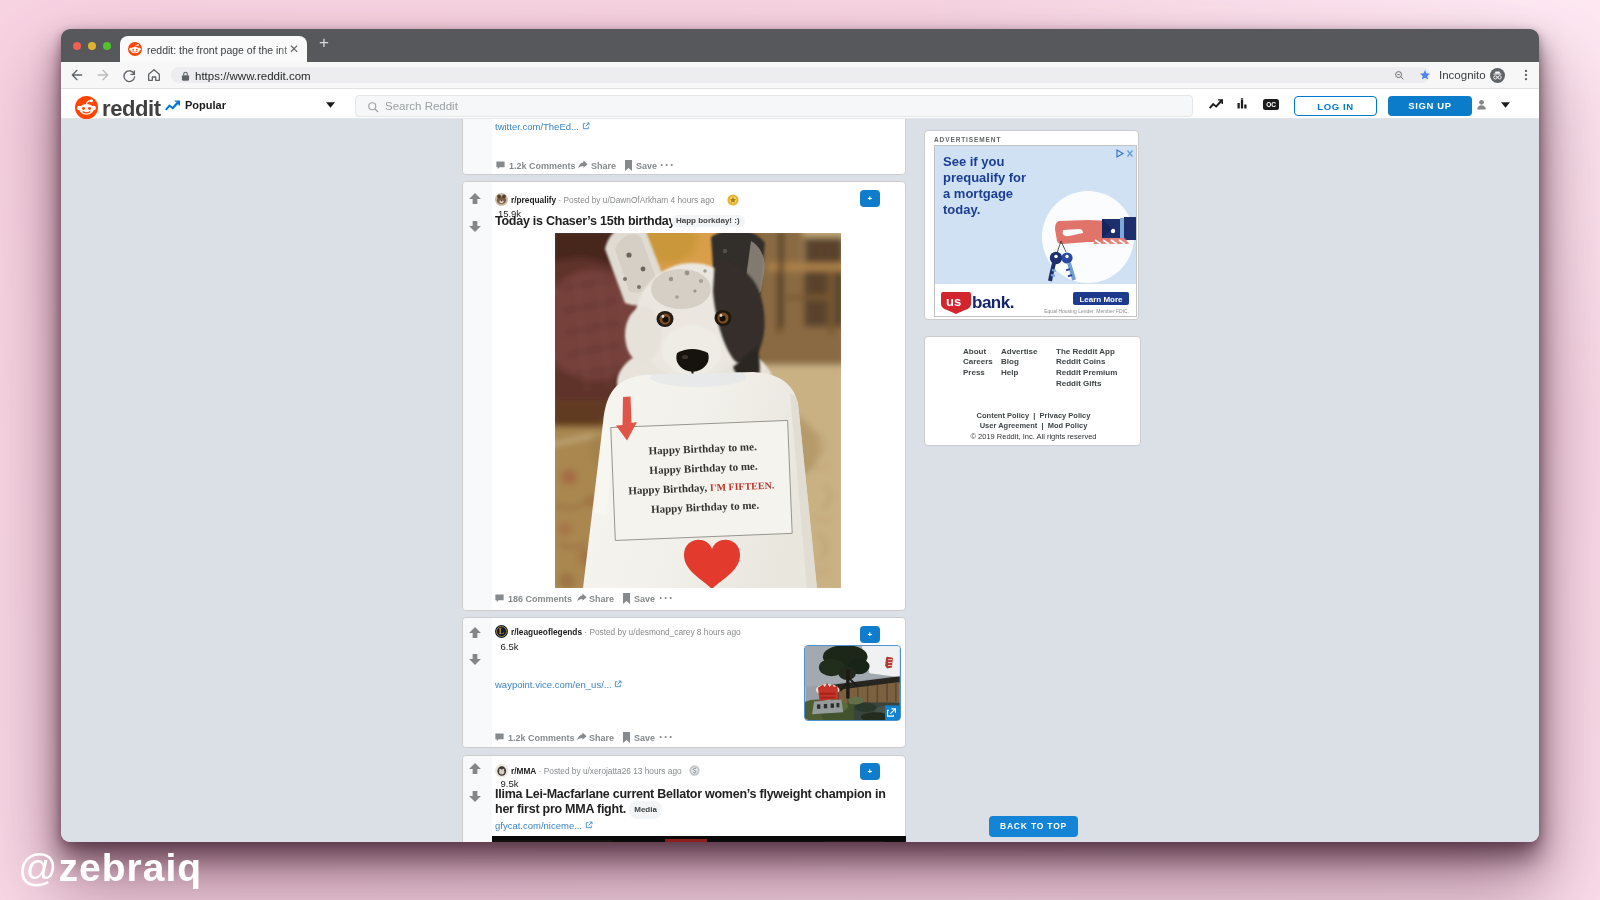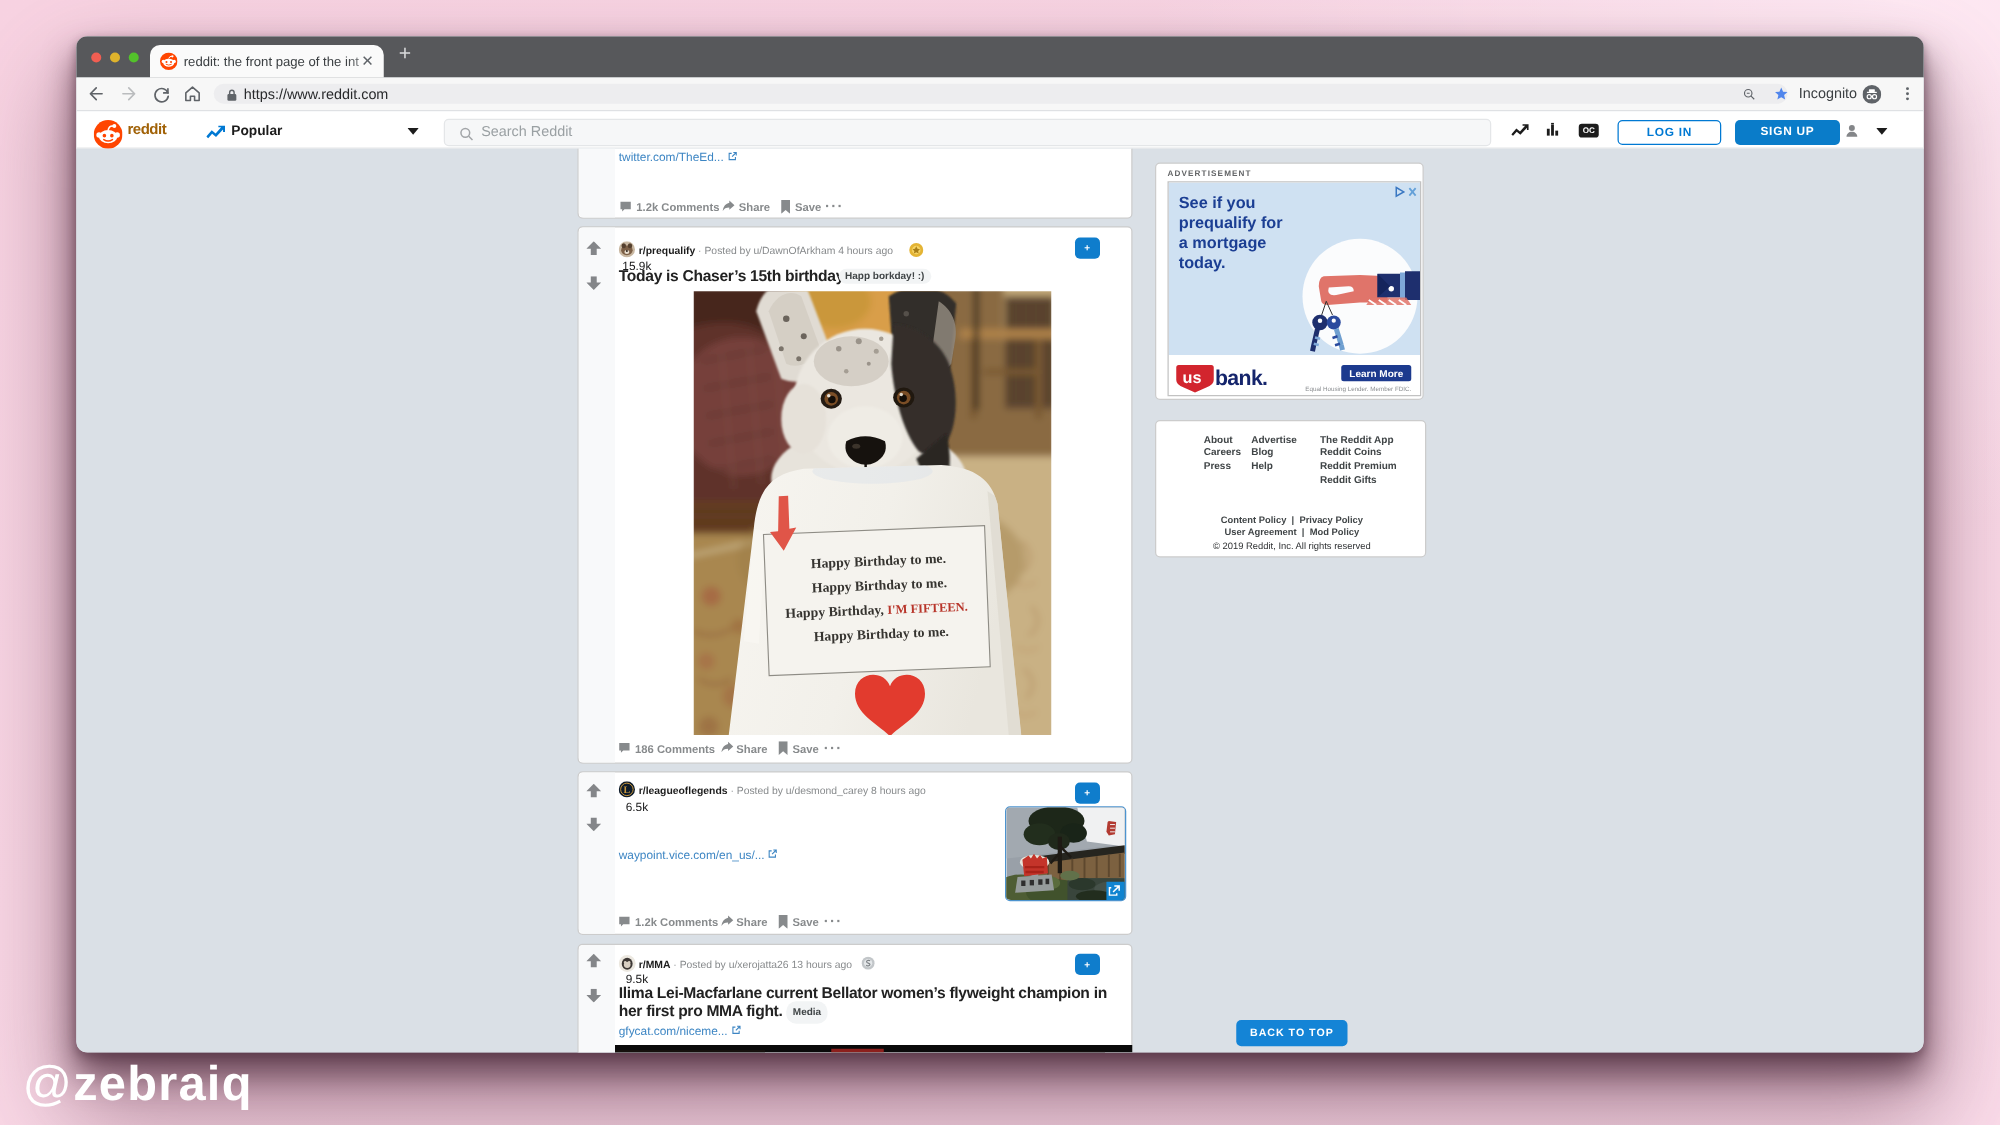--- a/index.html
+++ b/index.html
@@ -28,21 +28,21 @@
     -webkit-mask-image:linear-gradient(90deg,#000 130px,transparent 160px); }
   .tabx { position:absolute; left:169px; top:6px; font-size:12px; color:#5f6368; }
   .newtab { position:absolute; left:258px; top:4px; font-size:17px; color:#d8d9da; font-weight:normal; }
   
   .toolbar { position:absolute; left:0; top:33px; width:100%; height:27px; background:#f7f7f7; border-bottom:1px solid #dfe1e4;padding-left:37px; }
   .omni { position:absolute; left:110px; top:5px; width:1259px; height:16px; background:#ededef; border-radius:8px; }
   .urltext { position:absolute; left:24px; top:2.5px; font-size:11.5px; color:#28292b; letter-spacing:0; }
   .incog-label { position:absolute; left:1378px; top:7px; font-size:11.5px; color:#3c4043; }
   
   .rheader { position:absolute; left:0; top:60px; width:100%; height:30px; background:#fff; border-bottom:1px solid #e3e6e8; }
-  .wordmark { position:absolute; left:41px; top:7px; font-size:12px; font-weight:bold; letter-spacing:-0.4px; color:#a16207; }
+  .wordmark { position:absolute; left:41px; top:7px; font-size:22px; font-weight:bold; letter-spacing:-0.4px; color:#404040; }
   .popular { position:absolute; left:124px; top:10px; font-size:11px; font-weight:bold; color:#1c1c1c; }
   .searchbox { position:absolute; left:294px; top:6px; width:838px; height:22px; background:#f6f7f8; border:1px solid #e4e6e8; border-radius:4px; }
   .searchph { position:absolute; left:29px; top:4px; font-size:11.5px; color:#9aa0a3; }
   .btn { position:absolute; top:7px; height:20px; border-radius:4px; font-size:9.5px; font-weight:bold; letter-spacing:.6px; text-align:center; line-height:20px; }
   .login { left:1233px; width:83px; border:1px solid #0079d3; color:#0079d3; background:#fff; }
   .signup { left:1327px; width:84px; background:#0a7cc9; color:#fff; }
   
   .content { position:absolute; left:0; top:90px; width:100%; height:723px; background:#dae0e6; overflow:hidden; }
   .card { position:absolute; left:401px; width:444px; background:#fff; border:1px solid #ccc; border-radius:4px; }
   .scard { position:absolute; background:#fff; border:1px solid #ccc; border-radius:4px; }

